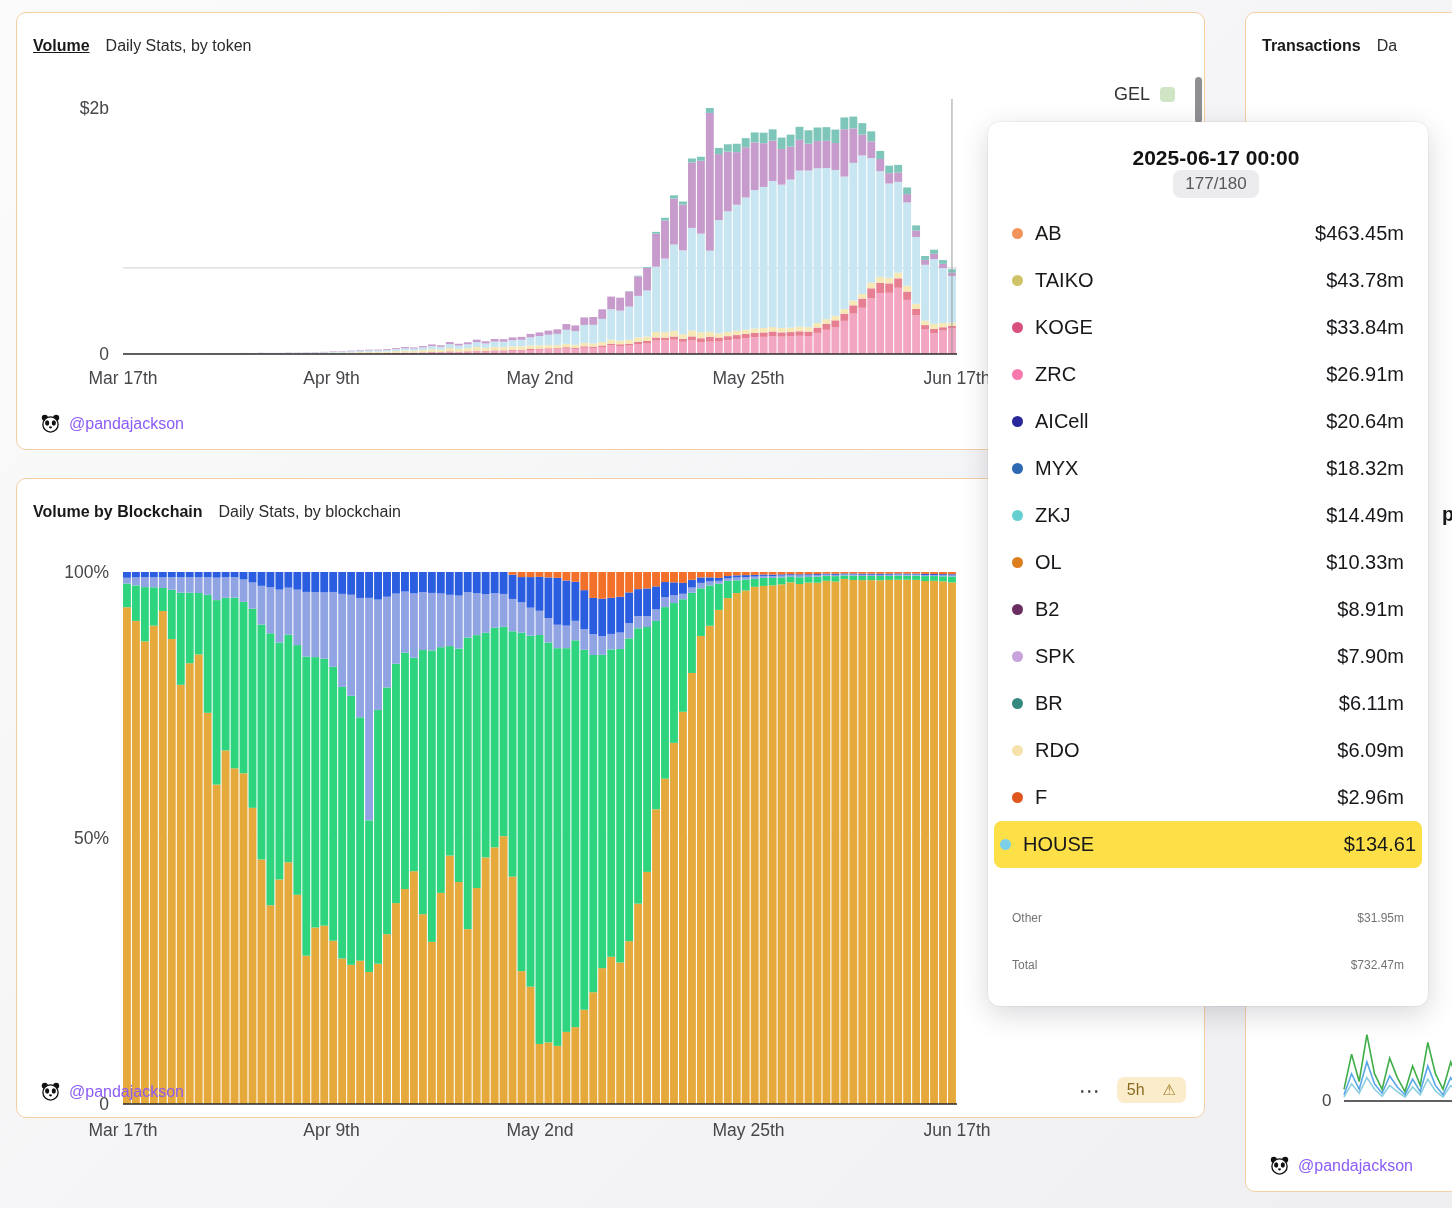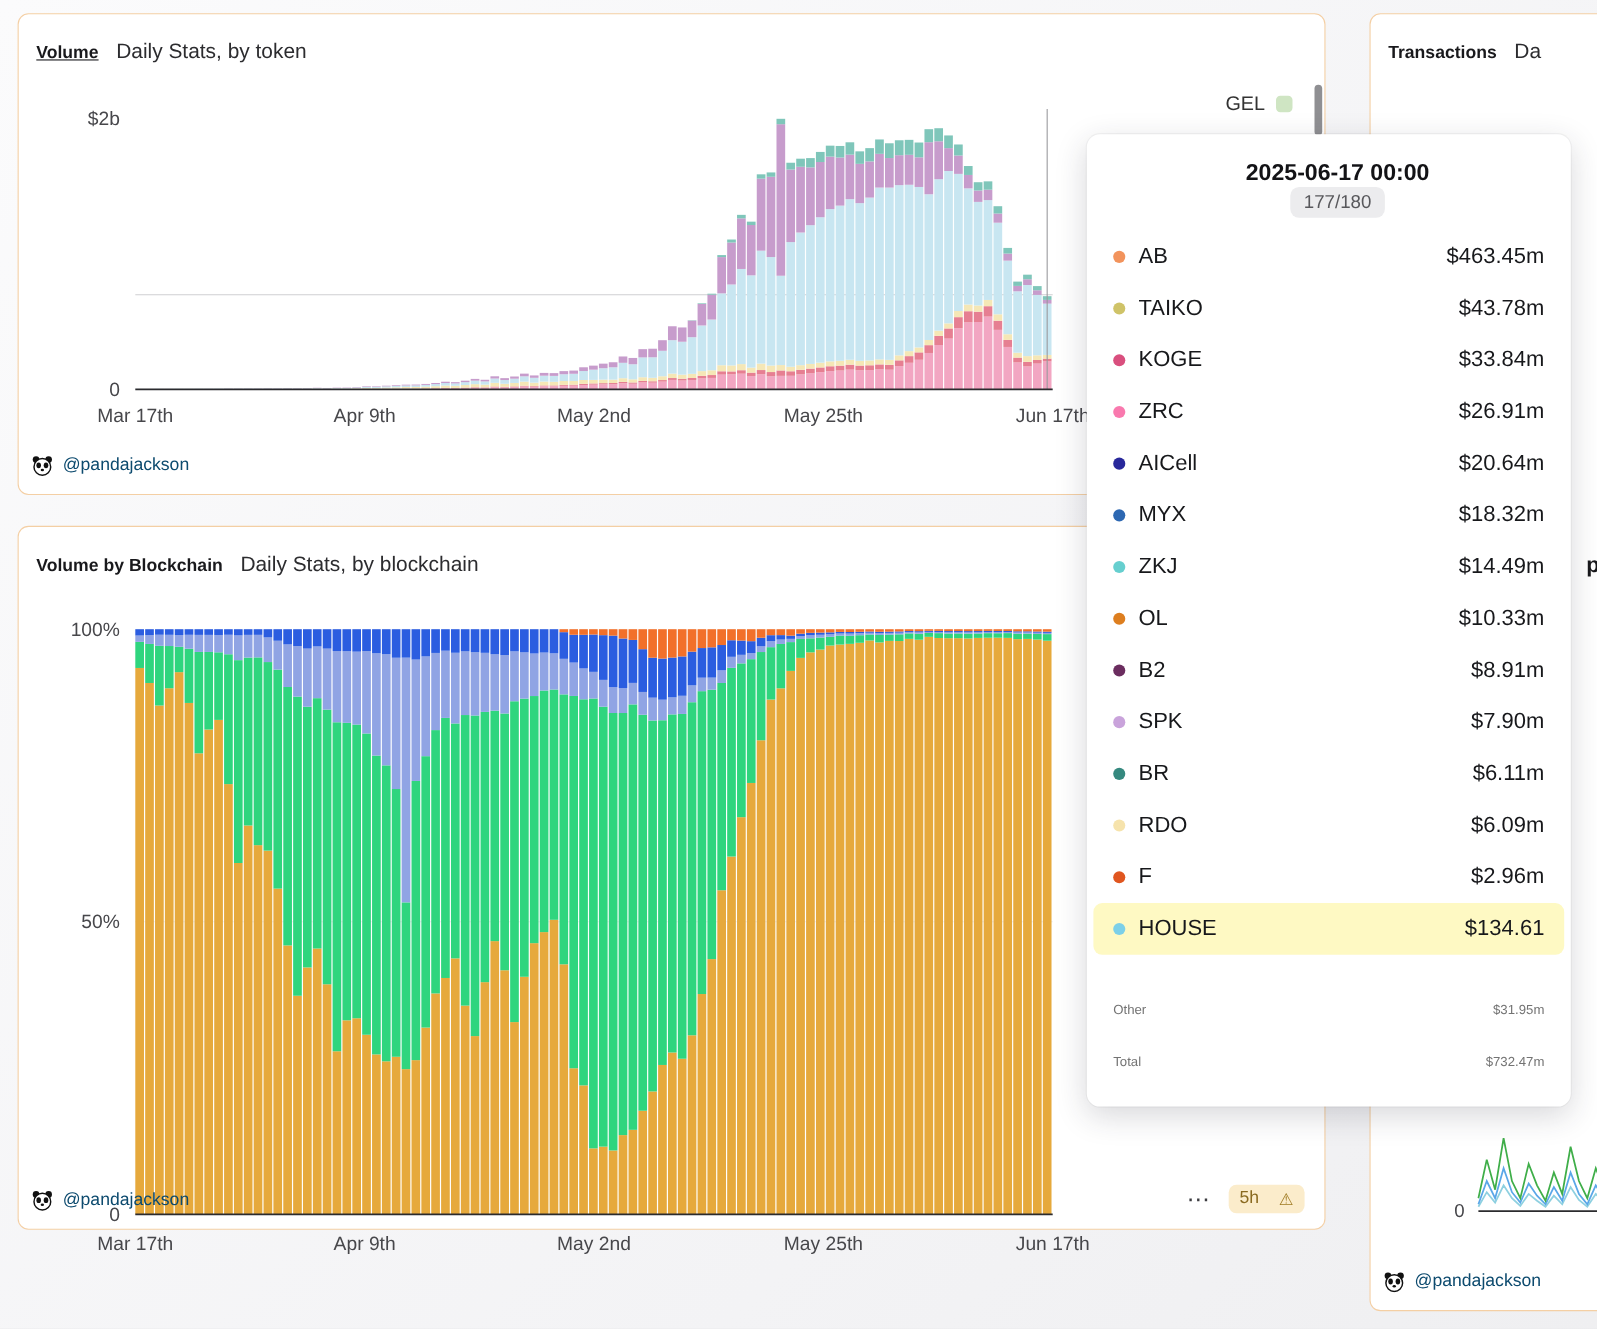--- a/index.html
+++ b/index.html
@@ -6,44 +6,44 @@
   .stage{position:relative;width:1452px;height:1208px;overflow:hidden;
          background:linear-gradient(135deg,#fbfbfc 0%,#f3f3f5 70%,#efeff1 100%);
          font-family:"Liberation Sans",sans-serif;color:#1c1c1e;}
   .panel{position:absolute;background:#ffffff;border:1px solid #f4cfa4;border-radius:10px;box-sizing:border-box;}
   #panel-volume{left:16px;top:12px;width:1189px;height:438px;}
   #panel-blockchain{left:16px;top:478px;width:1189px;height:640px;}
   #panel-transactions{left:1245px;top:12px;width:300px;height:1180px;}
   .panel-header{position:absolute;left:16px;top:24px;display:flex;align-items:baseline;gap:16px;white-space:nowrap;z-index:2;}
   .title{margin:0;font-size:16px;font-weight:700;color:#19191c;}
   .underlined{text-decoration:underline;}
-  .subtitle{font-size:19px;color:#2c2c2f;}
+  .subtitle{font-size:16px;color:#2c2c2f;}
   svg.chart{position:absolute;left:0;top:0;}
   .legend{position:absolute;left:1097px;top:71px;display:flex;align-items:center;gap:10px;font-size:18px;color:#333;z-index:1;}
   .legend-chip{width:15px;height:15px;border-radius:4px;display:inline-block;}
   .scroll-thumb{position:absolute;left:1178px;top:64px;width:7px;height:46px;border-radius:4px;background:#8f8f92;}
-  .attribution{position:absolute;left:12px;bottom:16px;display:flex;align-items:flex-start;gap:9px;font-size:16px;color:#0c4a6e;}
+  .attribution{position:absolute;left:24px;bottom:16px;display:flex;align-items:center;gap:9px;font-size:16px;color:#8b5cf6;}
   .panda{width:19px;height:19px;flex:none;}
   .footer-right{position:absolute;right:18px;bottom:14px;display:flex;align-items:center;gap:16px;}
   .menu-dots{font-size:21px;color:#3c3c40;letter-spacing:1px;line-height:1;}
   .stale-badge{display:flex;align-items:center;gap:18px;background:#fbeccb;color:#8a6a20;font-size:16px;padding:4px 10px;border-radius:7px;}
   .warn-icon{font-family:"DejaVu Sans",sans-serif;color:#a07b23;font-size:15px;line-height:1;}
   .mini-zero{position:absolute;left:76px;top:1078px;font-size:17px;color:#47474b;}
   .clipped-frag{position:absolute;left:196px;top:490px;font-size:20px;font-weight:700;color:#19191c;}
   
   .tooltip{position:absolute;left:988px;top:122px;width:440px;background:#ffffff;border-radius:12px;
            box-shadow:0 8px 28px rgba(40,40,55,.18),0 0 0 1px rgba(0,0,0,.04);z-index:50;
            box-sizing:border-box;padding:22px 0 18px 0;}
   .tt-head{display:flex;align-items:center;justify-content:space-between;padding:2px 20px 12px 36px;flex-direction:column;}
   .tt-title{font-size:21px;font-weight:700;color:#131316;}
   .tt-counter{background:#ececee;color:#58585c;font-size:17px;padding:4px 12px;border-radius:8px;}
   .tt-row{display:flex;align-items:center;height:47px;padding:0 24px;font-size:20px;color:#17181b;box-sizing:border-box;}
   .tt-row .dot{width:11px;height:11px;border-radius:50%;margin-right:12px;flex:none;}
   .tt-row .val{margin-left:auto;}
-  .tt-row.highlight{background:#fef9c3;border-radius:8px;margin:0 6px;padding:0 18px;}
+  .tt-row.highlight{background:#fde047;border-radius:8px;margin:0 6px;padding:0 6px;}
   .tt-summary{margin-top:26px;}
   .tt-srow{display:flex;align-items:center;height:47px;padding:0 24px;font-size:12px;color:#737373;}
   .tt-srow .val{margin-left:auto;}
 </style>
 </head>
 <body>
 
 <div class="stage">
 
   <section class="panel" id="panel-volume">

